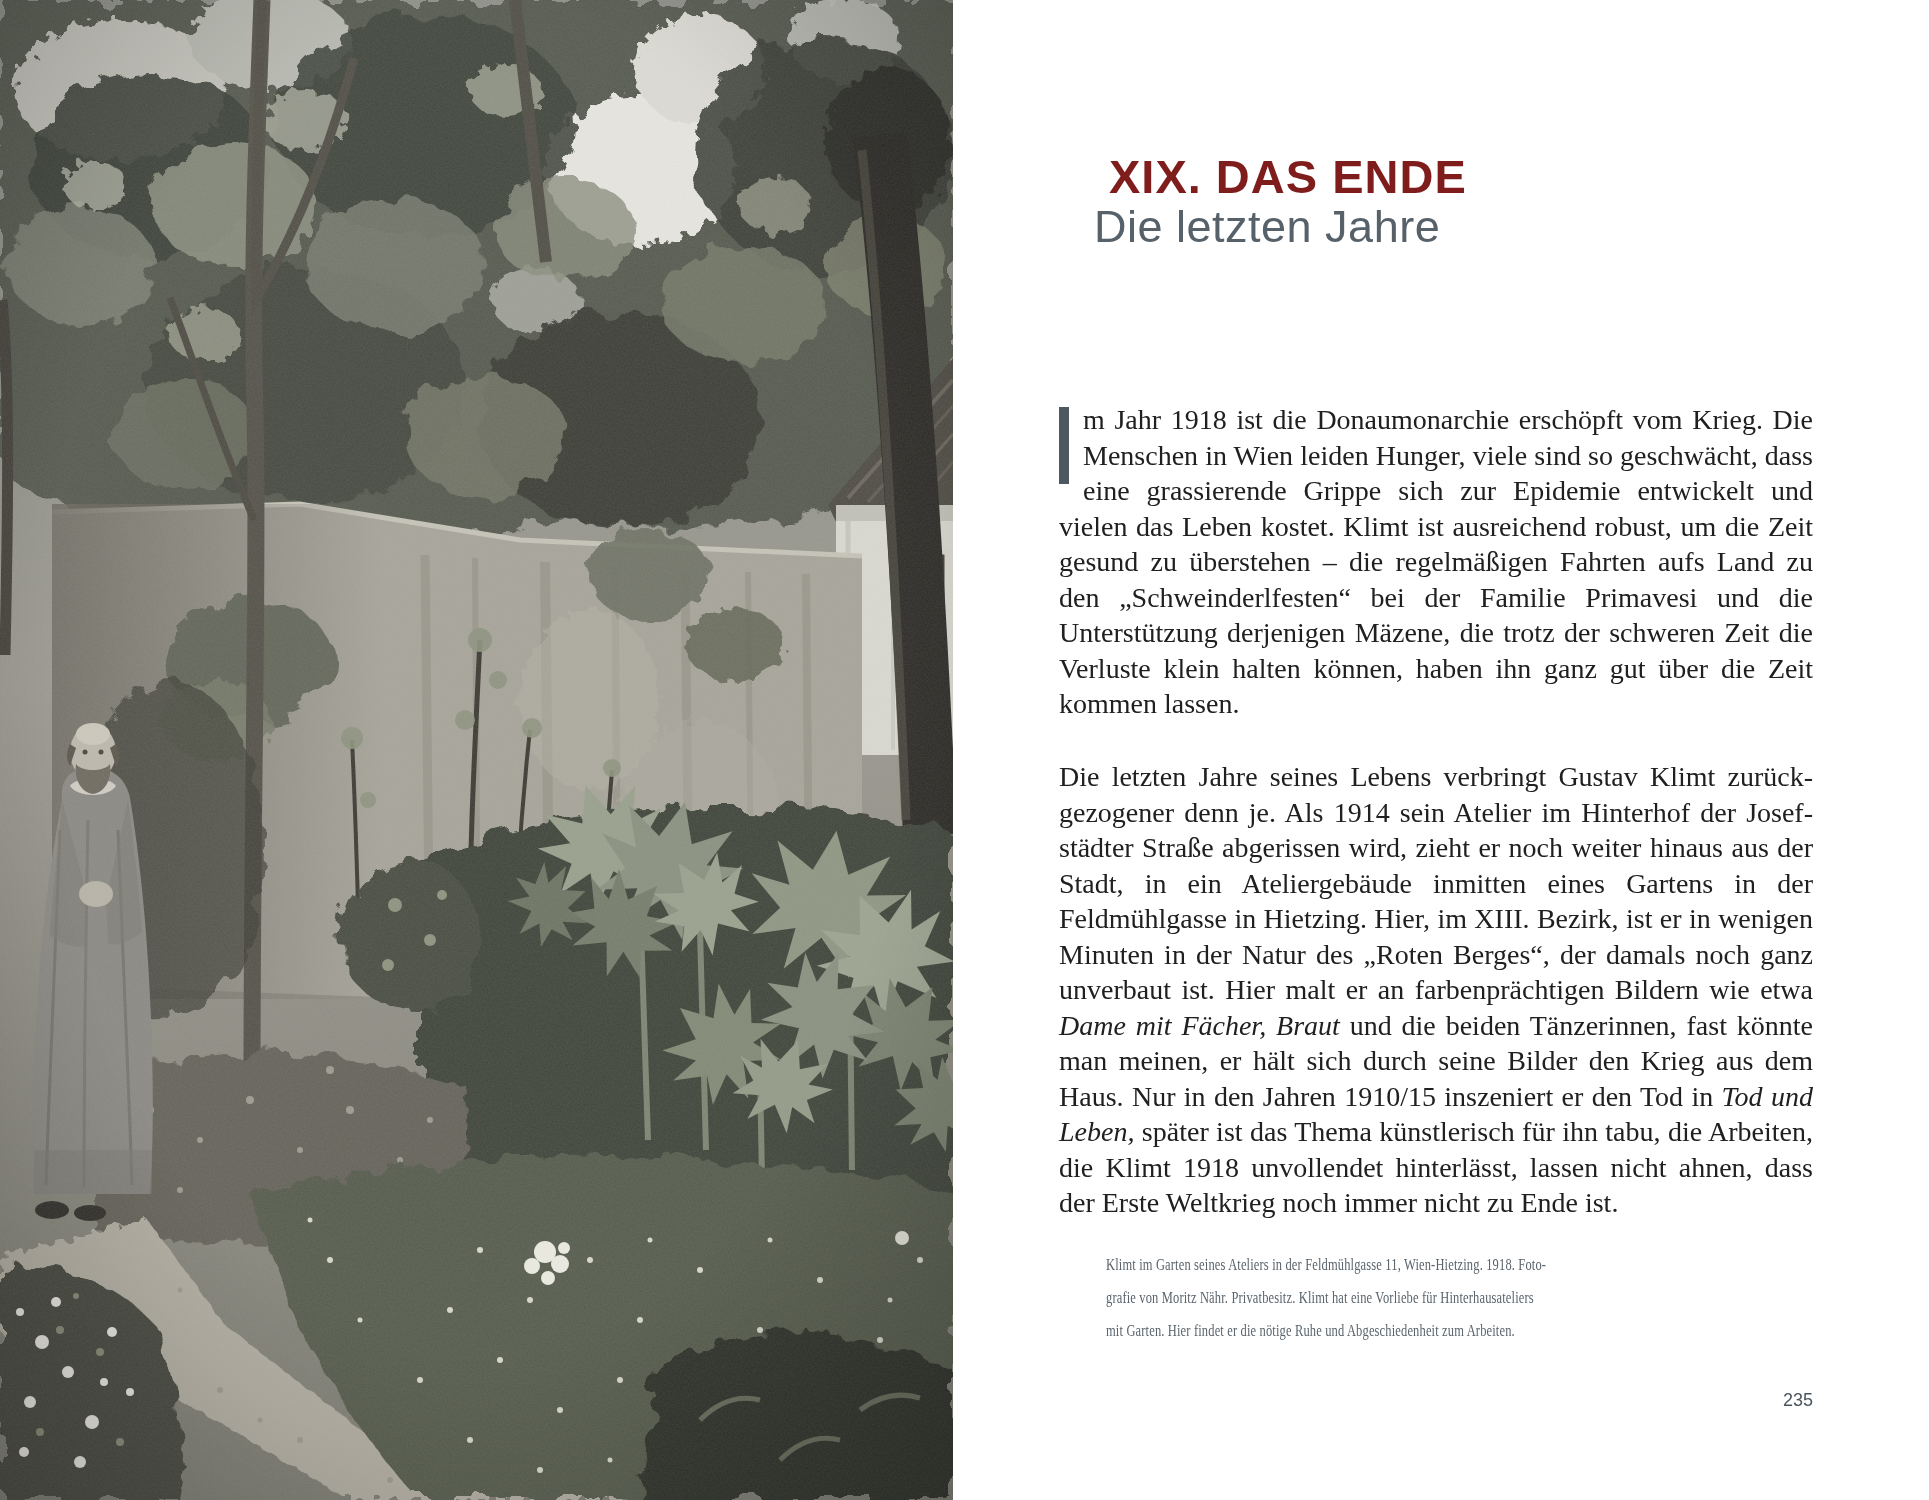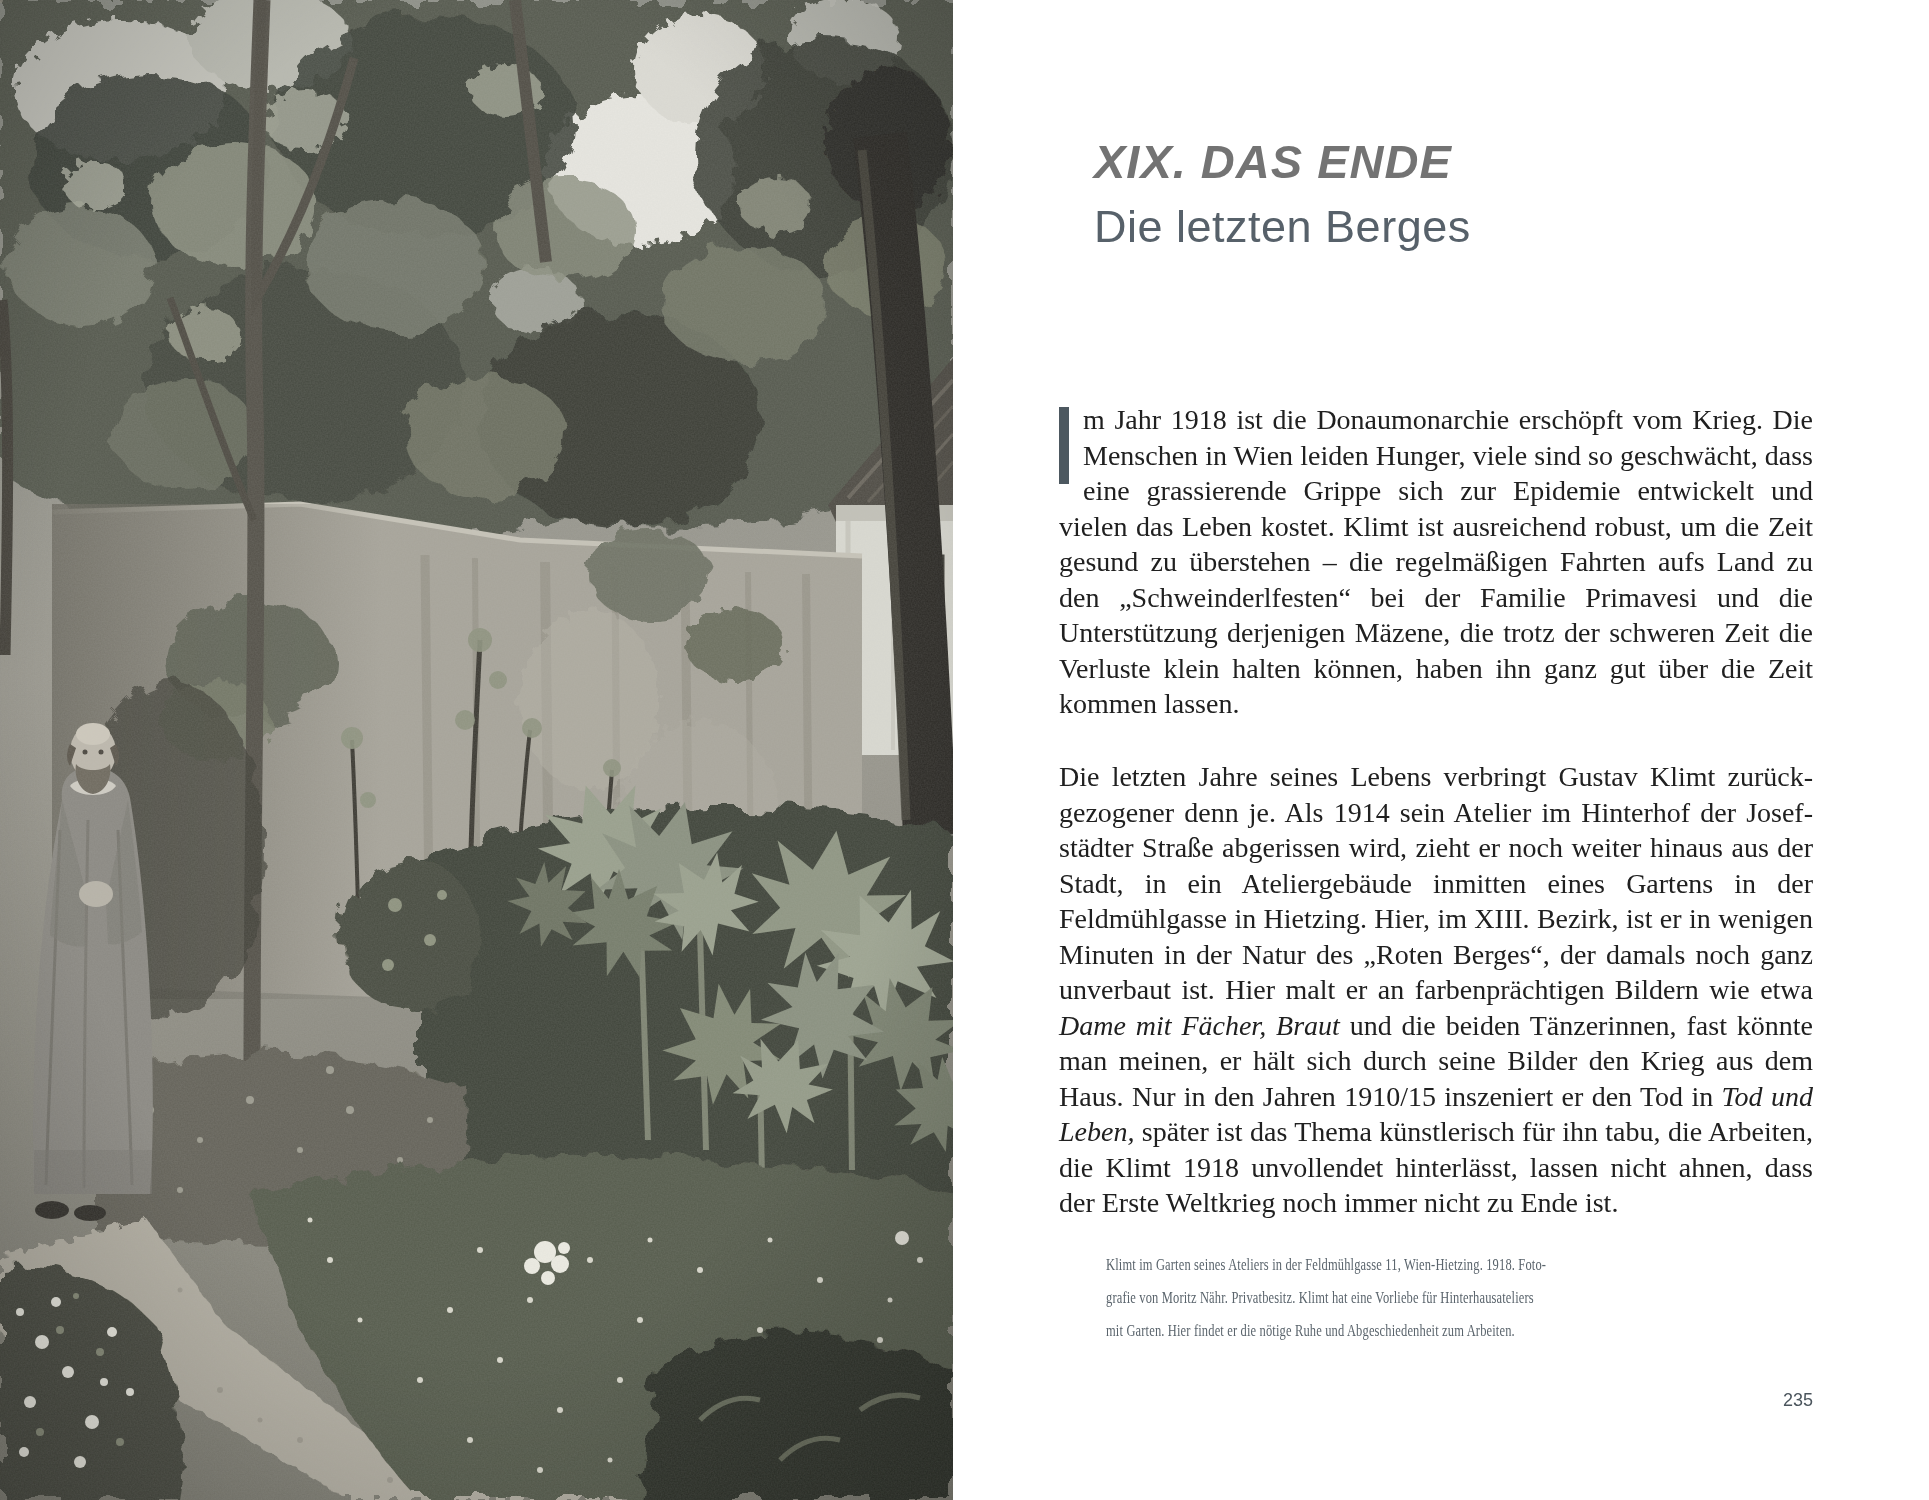--- a/index.html
+++ b/index.html
@@ -2,23 +2,23 @@
 <html lang="de"><head>
 <meta charset="utf-8">
 <style>
   html,body{margin:0;padding:0;background:#ffffff;}
   body{width:1929px;height:1500px;position:relative;overflow:hidden;
        font-family:"Liberation Serif","DejaVu Serif",serif;}
 
   .photo-wrap{position:absolute;left:0;top:0;width:953px;height:1500px;overflow:hidden;}
   .photo-wrap svg{display:block;width:953px;height:1500px;}
 
-  .chapter-heading{position:absolute;left:1094px;top:138px;margin:0;
+  .chapter-heading{position:absolute;left:1094px;top:138px;margin:15px;
        font-family:"Liberation Sans","DejaVu Sans",sans-serif;
-       font-size:47px;font-weight:bold;letter-spacing:1px;line-height:1;color:#737373;font-style:italic;}
+       font-size:47px;font-weight:bold;letter-spacing:1px;line-height:1;color:#7f1d1d;}
   .chapter-subheading{position:absolute;left:1094px;top:204px;margin:0;
        font-family:"Liberation Sans","DejaVu Sans",sans-serif;
        font-size:45px;font-weight:normal;letter-spacing:0.5px;line-height:1;color:#57616a;}
 
   .bodycol{position:absolute;left:1059px;width:754px;}
   .para{margin:0;font-size:28px;line-height:35.5px;color:#202020;
         text-align:justify;hyphens:manual;-webkit-hyphens:manual;}
   .p1{top:402px;}
   .p2{top:759px;}
   .para em{font-style:italic;}
@@ -308,21 +308,21 @@
     <path d="M780,1460 C800,1440 820,1435 840,1440"></path>
     <path d="M860,1410 C880,1395 900,1392 920,1398"></path>
   </g>
 
   <rect x="0" y="0" width="953" height="1500" filter="url(#grain)" opacity="0.45"></rect>
   <rect x="0" y="0" width="953" height="1500" fill="url(#vig)"></rect>
 </svg>
 </div>
 
 <h1 class="chapter-heading">XIX. DAS ENDE</h1>
-<h2 class="chapter-subheading">Die letzten Berges</h2>
+<h2 class="chapter-subheading">Die letzten Jahre</h2>
 
 <p class="bodycol para p1" style="position:absolute;top:402px;"><span class="drop-cap">I</span><span><span>m Jahr 1918 ist die Donaumonarchie erschöpft vom Krieg. Die Menschen in Wien leiden Hunger, viele sind so geschwächt, dass eine grassierende Grippe sich zur Epidemie entwickelt und vielen das Leben kostet. Klimt ist ausreichend robust, um die Zeit gesund zu überstehen – die regelmäßigen Fahrten aufs Land zu den „Schweinderlfesten“ bei der Familie Primavesi und die Unterstützung derjenigen Mäzene, die trotz der schweren Zeit die Verluste klein halten können, haben ihn ganz gut über die Zeit kommen lassen.</span></span></p>
 
 <p class="bodycol para p2" style="position:absolute;top:759px;"><span><span>Die letzten Jahre seines Lebens verbringt Gustav Klimt zurück­gezogener denn je. Als 1914 sein Atelier im Hinterhof der Josef­städter Straße abgerissen wird, zieht er noch weiter hinaus aus der Stadt, in ein Ateliergebäude inmitten eines Gartens in der Feldmühlgasse in Hietzing. Hier, im XIII. Bezirk, ist er in wenigen Minuten in der Natur des „Roten Berges“, der damals noch ganz unverbaut ist. Hier malt er an farbenprächtigen Bildern wie etwa </span><em>Dame mit Fächer, Braut</em><span> und die beiden Tänzerinnen, fast könnte man meinen, er hält sich durch seine Bilder den Krieg aus dem Haus. Nur in den Jahren 1910/15 inszeniert er den Tod in </span><em>Tod und Leben,</em><span> später ist das Thema künstlerisch für ihn tabu, die Arbeiten, die Klimt 1918 unvollendet hinterlässt, lassen nicht ahnen, dass der Erste Weltkrieg noch immer nicht zu Ende ist.</span></span></p>
 
 <div class="photo-caption">
   <div class="caption-line">Klimt im Garten seines Ateliers in der Feldmühlgasse 11, Wien-Hietzing. 1918. Foto-</div>
   <div class="caption-line">grafie von Moritz Nähr. Privatbesitz. Klimt hat eine Vorliebe für Hinterhausateliers</div>
   <div class="caption-line">mit Garten. Hier findet er die nötige Ruhe und Abgeschiedenheit zum Arbeiten.</div>
 </div>

